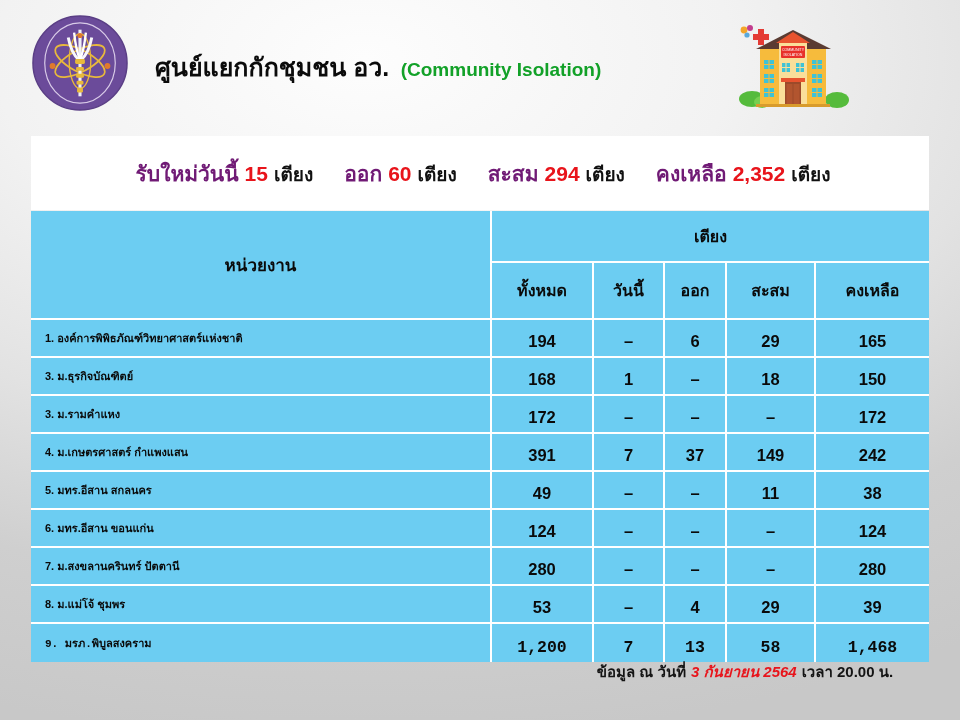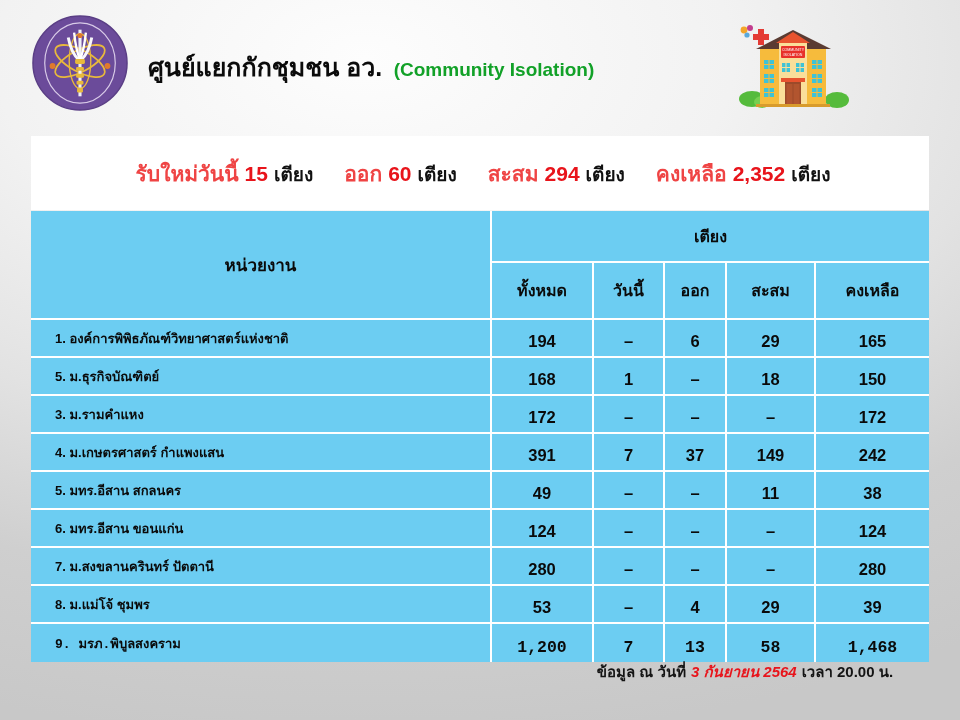--- a/index.html
+++ b/index.html
@@ -25,21 +25,21 @@
   }
 
   #logo-seal {
     position: absolute;
     left: 31px; top: 14px;
     width: 98px; height: 98px;
   }
 
   #title-wrap {
     position: absolute;
-    left: 148px; top: 47px;
+    left: 155px; top: 47px;
     width: 580px;
     white-space: nowrap;
   }
   #title-thai {
     font-size: 25px;
     font-weight: bold;
     color: #0b0b0b;
     letter-spacing: 0px;
   }
   #title-en {
@@ -74,21 +74,21 @@
   .sum-group {
     display: flex;
     align-items: baseline;
     white-space: nowrap;
     margin-right: 31px;
   }
   .sum-group:last-child { margin-right: 0; }
   .sum-label {
     font-size: 21px;
     font-weight: bold;
-    color: #ef4444;
+    color: #701a75;
   }
   .sum-value {
     font-size: 21px;
     font-weight: bold;
     color: #e8141b;
     margin: 0 6px;
   }
   .sum-unit {
     font-size: 19px;
     font-weight: bold;
@@ -129,23 +129,23 @@
     vertical-align: middle;
   }
   th.head-sub {
     height: 57px;
     font-size: 16px;
     vertical-align: middle;
   }
 
   td.org-cell {
     height: 38px;
-    font-size: 13px;
+    font-size: 11px;
     text-align: left;
-    padding-left: 24px;
+    padding-left: 14px;
     vertical-align: middle;
     border-right: 3px solid #ffffff;
   }
   td.num-cell {
     height: 38px;
     font-size: 16.5px;
     text-align: center;
     vertical-align: bottom;
     padding-bottom: 5px;
   }
@@ -314,21 +314,21 @@
     <tr>
       <td class="org-cell">1. องค์การพิพิธภัณฑ์วิทยาศาสตร์แห่งชาติ</td>
       <td class="num-cell">194</td>
       <td class="num-cell">–</td>
       <td class="num-cell">6</td>
       <td class="num-cell">29</td>
       <td class="num-cell">165</td>
     </tr>
 
     <tr>
-      <td class="org-cell">5.  ม.ธุรกิจบัณฑิตย์</td>
+      <td class="org-cell">3.  ม.ธุรกิจบัณฑิตย์</td>
       <td class="num-cell">168</td>
       <td class="num-cell">1</td>
       <td class="num-cell">–</td>
       <td class="num-cell">18</td>
       <td class="num-cell">150</td>
     </tr>
 
     <tr>
       <td class="org-cell">3. ม.รามคำแหง</td>
       <td class="num-cell">172</td>

